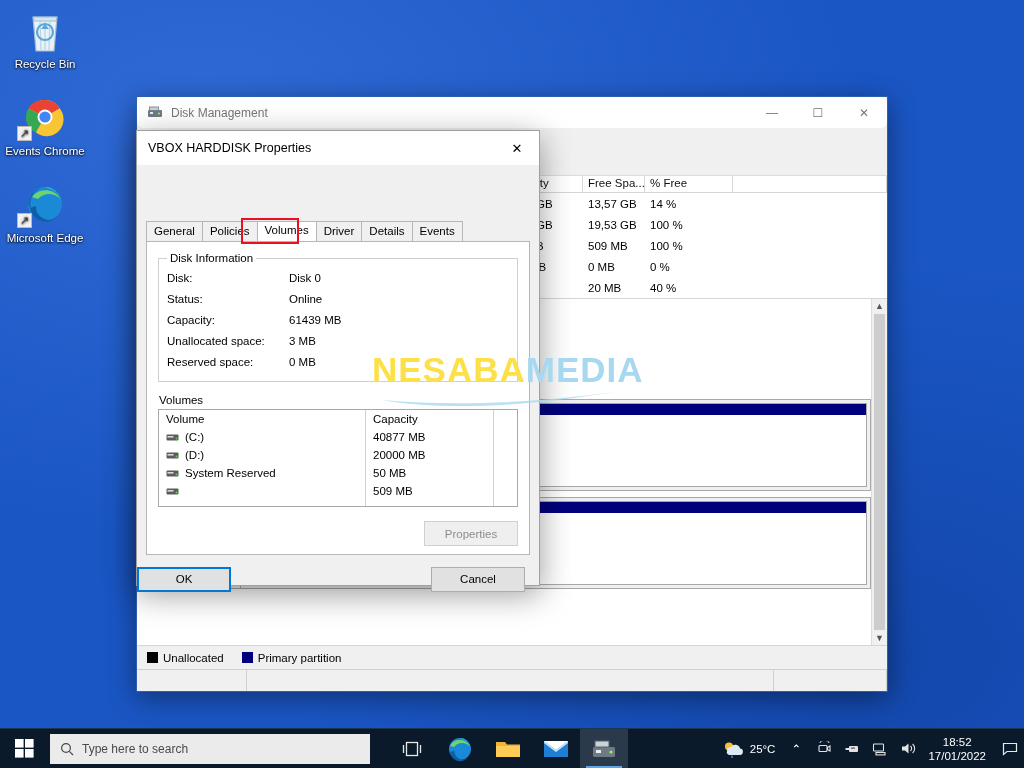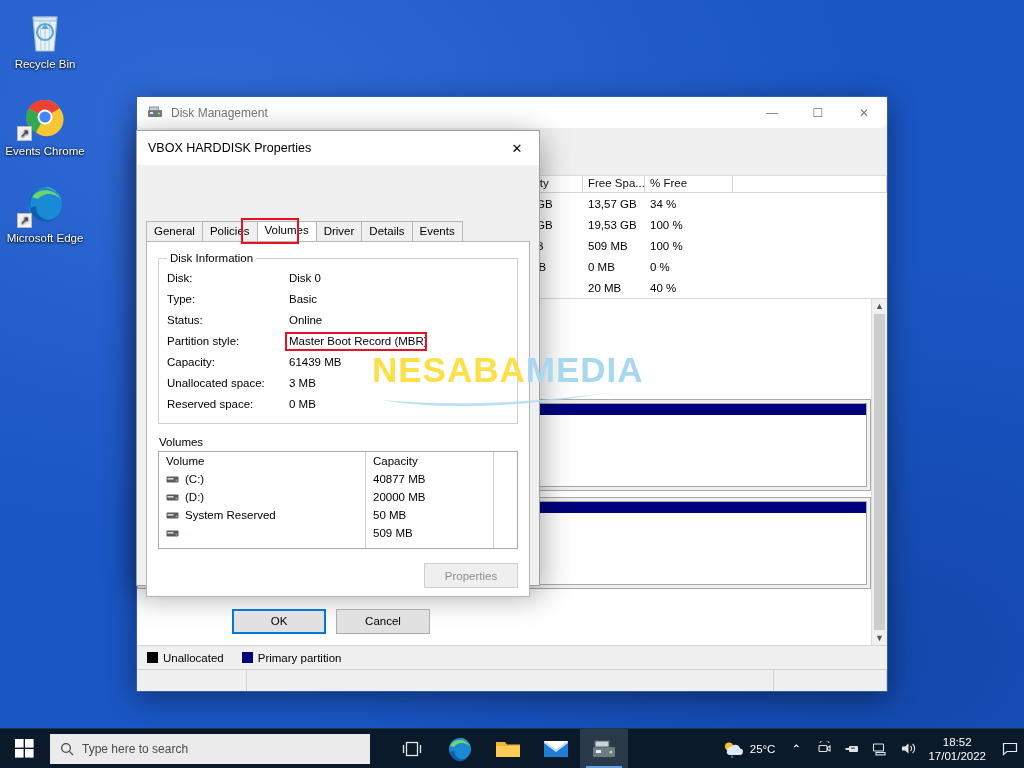--- a/index.html
+++ b/index.html
@@ -196,21 +196,21 @@
 
   .props-btn-wrap { display: flex; justify-content: flex-end; margin-top: 14px; }
   .btn {
     min-width: 94px; height: 25px; font-size: 11.5px;
     border: 1px solid #adadad; background: #e1e1e1; color: #000;
     display: flex; align-items: center; justify-content: center;
   }
   .btn.disabled { color: #8d8d8d; background: #efefef; border-color: #cfcfcf; }
   .dlg-buttons {
     flex: none; height: 48px; display: flex; align-items: center;
-    justify-content: center; gap: 10px; padding-right: 14px;
+    justify-content: space-between; gap: 10px; padding-right: 14px;
   }
   .btn.default { border: 2px solid #0078d7; background: #e1e1e1; }
 
   
   .watermark {
     position: absolute; left: 372px; top: 350px; z-index: 4;
     pointer-events: none; user-select: none;
     font-size: 35px; font-weight: bold; letter-spacing: 1px;
     font-family: "Liberation Sans", sans-serif;
     white-space: nowrap;
@@ -328,21 +328,21 @@
       </div>
 
       <div class="vol-row">
         <div class="c-vol"></div>
         <div class="c-layout"></div>
         <div class="c-type"></div>
         <div class="c-fs"></div>
         <div class="c-status">y (B...</div>
         <div class="c-cap">39,92 GB</div>
         <div class="c-free">13,57 GB</div>
-        <div class="c-pfree">34 %</div>
+        <div class="c-pfree">14 %</div>
         <div class="c-last"></div>
       </div>
       <div class="vol-row">
         <div class="c-vol"></div>
         <div class="c-layout"></div>
         <div class="c-type"></div>
         <div class="c-fs"></div>
         <div class="c-status">y (P...</div>
         <div class="c-cap">19,53 GB</div>
         <div class="c-free">19,53 GB</div>
@@ -484,31 +484,22 @@
   <div class="tab-panel">
 
     <fieldset class="group">
       <legend>Disk Information</legend>
 
       <div class="kv">
         <span class="k">Disk:</span>
         <span class="v">Disk 0</span>
       </div>
       <div class="kv">
-        <span class="k">Type:</span>
-        <span class="v">Basic</span>
-      </div>
-      <div class="kv">
         <span class="k">Status:</span>
         <span class="v">Online</span>
-      </div>
-      <div class="kv" style="position:relative;">
-        <span class="k">Partition style:</span>
-        <span class="v">Master Boot Record (MBR)</span>
-        <span class="value-highlight" style="left:118px; top:1px; width:142px; height:19px;"></span>
       </div>
       <div class="kv">
         <span class="k">Capacity:</span>
         <span class="v">61439 MB</span>
       </div>
       <div class="kv">
         <span class="k">Unallocated space:</span>
         <span class="v">3 MB</span>
       </div>
       <div class="kv">

